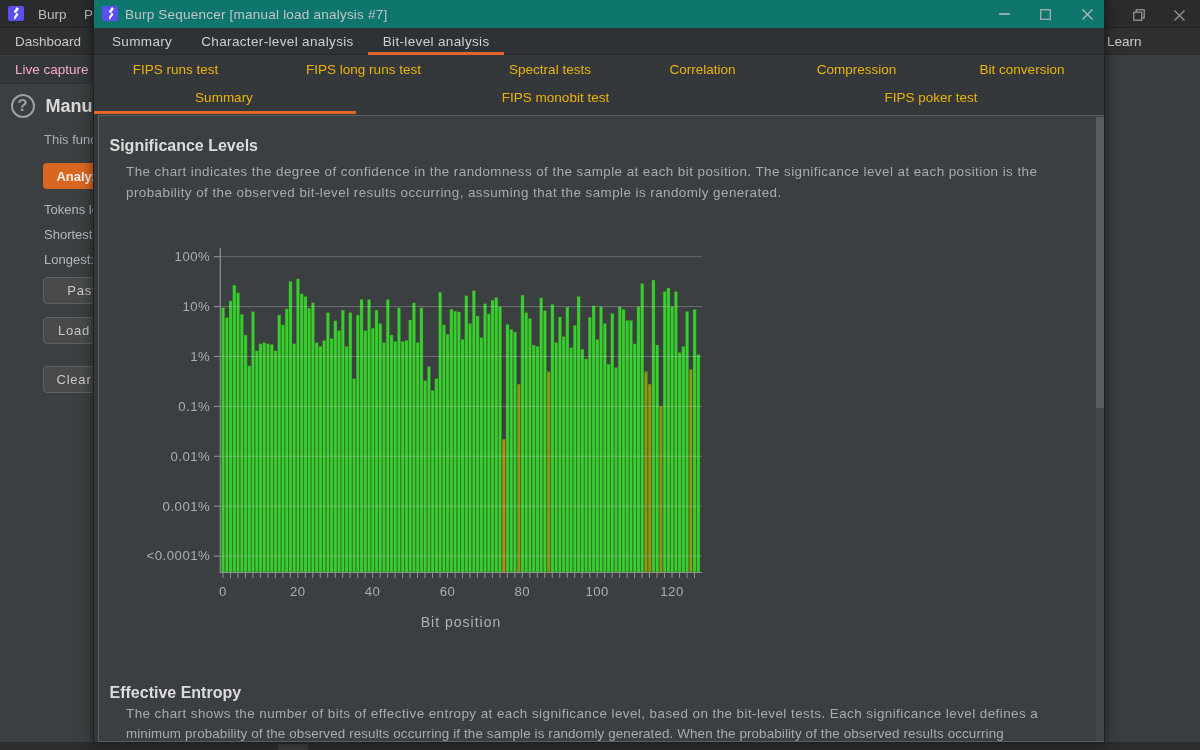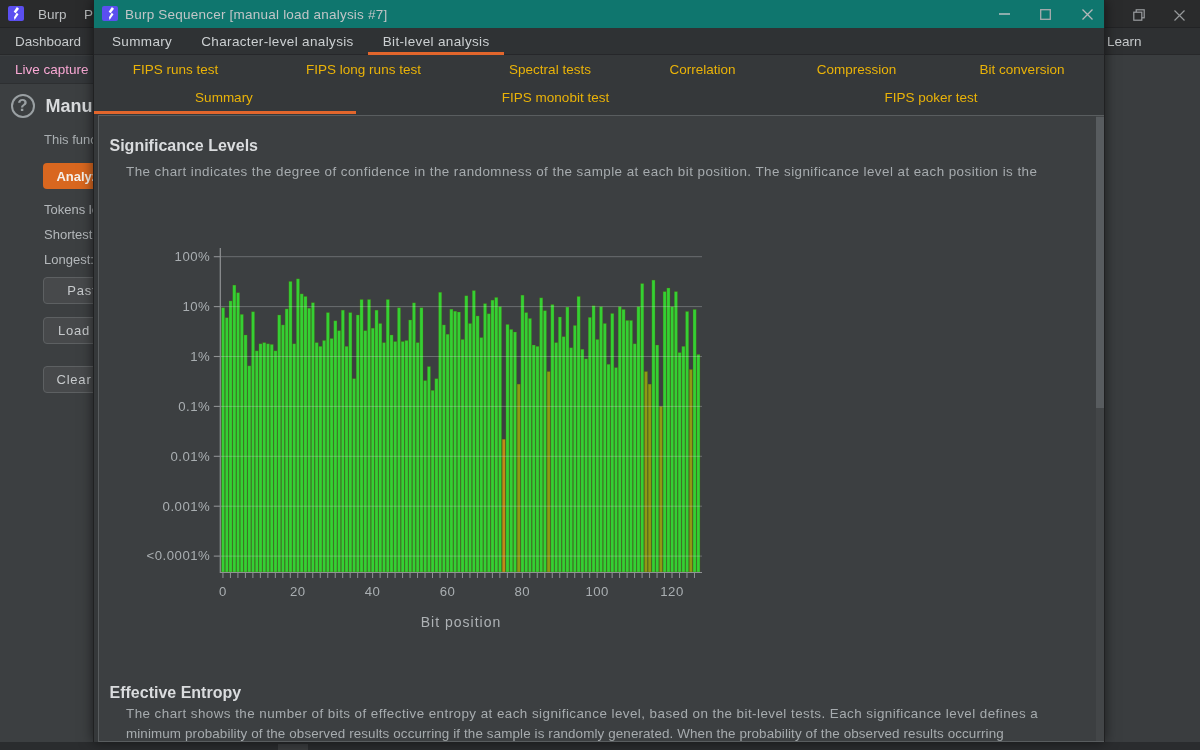--- a/index.html
+++ b/index.html
@@ -156,20 +156,21 @@
     <span class="subtab r1" style="left:928px">Bit conversion</span>
     <span class="subtab r2" style="left:130px">Summary</span>
     <span class="subtab r2" style="left:461.5px">FIPS monobit test</span>
     <span class="subtab r2" style="left:837px">FIPS poker test</span>
     <div class="abs" id="subtab-underline"></div>
   </div>
   <div class="abs" id="dlg-content">
     <div class="section-h" id="sec1-h">Significance Levels</div>
     <div class="section-p" id="sec1-p">
       <div>The chart indicates the degree of confidence in the randomness of the sample at each bit position. The significance level at each position is the</div>
+      <div>probability of the observed bit-level results occurring, assuming that the sample is randomly generated.</div>
     </div>
     <svg id="chart-svg" viewBox="97.5 115.5 1007 627">
         <rect x="220.00" y="307.21" width="3.2" height="264.29" fill="#34d034" stroke="rgba(75,100,12,0.45)" stroke-width="0.65"></rect>
         <rect x="223.74" y="317.17" width="3.2" height="254.33" fill="#34d034" stroke="rgba(75,100,12,0.45)" stroke-width="0.65"></rect>
         <rect x="227.48" y="300.41" width="3.2" height="271.09" fill="#34d034" stroke="rgba(75,100,12,0.45)" stroke-width="0.65"></rect>
         <rect x="231.23" y="284.57" width="3.2" height="286.93" fill="#34d034" stroke="rgba(75,100,12,0.45)" stroke-width="0.65"></rect>
         <rect x="234.97" y="292.19" width="3.2" height="279.31" fill="#34d034" stroke="rgba(75,100,12,0.45)" stroke-width="0.65"></rect>
         <rect x="238.71" y="313.83" width="3.2" height="257.67" fill="#34d034" stroke="rgba(75,100,12,0.45)" stroke-width="0.65"></rect>
         <rect x="242.45" y="334.47" width="3.2" height="237.03" fill="#34d034" stroke="rgba(75,100,12,0.45)" stroke-width="0.65"></rect>
         <rect x="246.20" y="365.34" width="3.2" height="206.16" fill="#34d034" stroke="rgba(75,100,12,0.45)" stroke-width="0.65"></rect>

